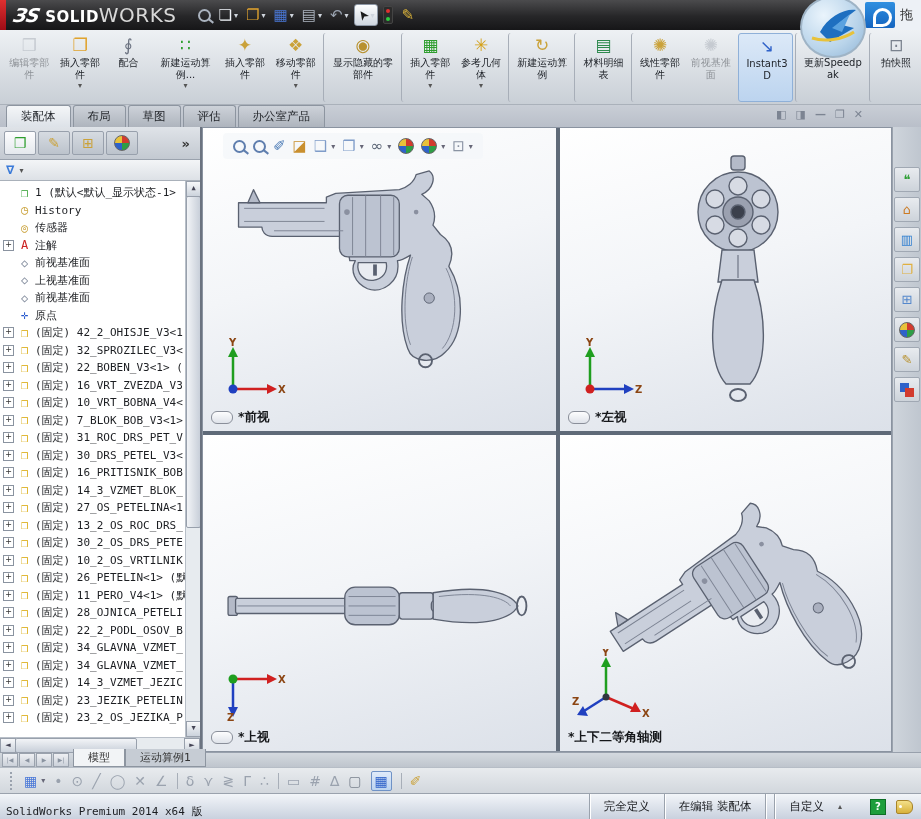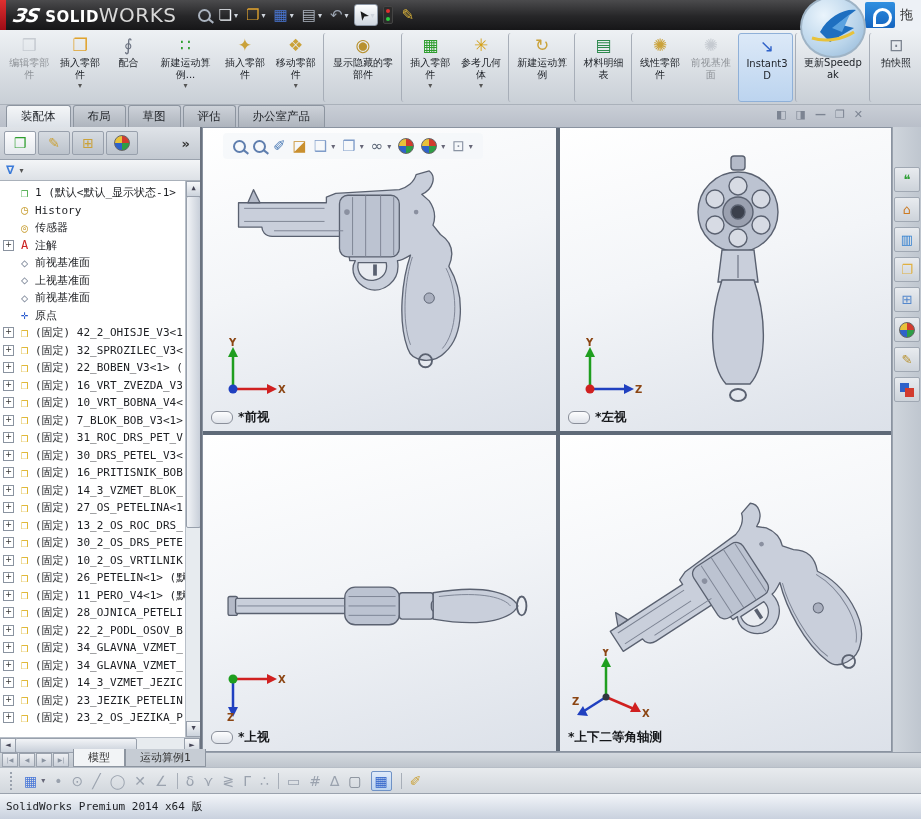--- a/index.html
+++ b/index.html
@@ -138,21 +138,21 @@
   .sketchbar{position:absolute;left:0;top:767px;width:921px;height:26px;background:linear-gradient(#e8ebee,#d2d7dd);
     display:flex;align-items:center;gap:8px;padding-left:10px;box-sizing:border-box;border-top:1px solid #b6bdc6;}
   .grip-dots{width:4px;height:18px;border-left:2px dotted #9aa2ae;}
   .sk-item{display:flex;align-items:center;gap:2px;}
   .sk-glyph{font-size:14px;}
   .sk-item.boxed{border:1px solid #6f92c6;background:linear-gradient(#dfeafa,#bcd4ef);padding:1px 3px;border-radius:2px;}
   .sk-item.sep{border-left:1px solid #a7aeb8;padding-left:8px;}
   
   .statusbar{position:absolute;left:0;top:793px;width:921px;height:26px;
     background:linear-gradient(#f2f5f9,#c9d1de);border-top:1px solid #9aa2ad;box-sizing:border-box;
-    display:flex;align-items:center;font-size:11.5px;color:#1a1c20;}
+    display:flex;align-items:flex-end;font-size:11.5px;color:#1a1c20;}
   .sb-left{padding-left:6px;font-family:"DejaVu Sans Mono",monospace;font-size:11px;}
   .sb-right{margin-left:auto;display:flex;align-items:center;height:100%;}
   .sb-seg{padding:0 14px;height:100%;display:flex;align-items:center;border-left:1px solid #9aa2ad;box-shadow:inset 1px 0 0 #fff;}
   .sb-dd{font-size:8px;color:#555;margin-left:14px;}
   .qmark{width:14px;height:14px;background:#1d9e3c;border:1px solid #0d6e26;color:#fff;font-weight:bold;
     font-size:10px;text-align:center;line-height:13px;margin:0 10px 0 14px;}
   .tagchip{width:15px;height:12px;background:linear-gradient(#f4e08a,#d8b13a);border:1px solid #a8842a;
     border-radius:2px 6px 6px 2px;position:relative;margin-right:8px;}
   .tagchip::before{content:"";position:absolute;left:2px;top:4px;width:3px;height:3px;border-radius:50%;background:#fff;}
 </style>
@@ -944,15 +944,26 @@
         <span class="sk-item sep">
           <span class="sk-glyph" style="color: rgb(202, 162, 58);">✐</span>
 
         </span>
 
     </span>
   </div>
 
   <div class="statusbar">
     <span class="sb-left">SolidWorks Premium 2014 x64 版</span>
+    <span class="sb-right">
+      <span class="sb-seg">完全定义</span>
+      <span class="sb-seg">在编辑 装配体</span>
+      <span class="sb-seg" style="width:8px;padding:0;"></span>
+      <span class="sb-seg">
+        <span>自定义</span>
+        <span class="sb-dd">▴</span>
+      </span>
+      <span class="qmark">?</span>
+      <span class="tagchip"></span>
+    </span>
   </div>
 
 </div>
 
 </body></html>

